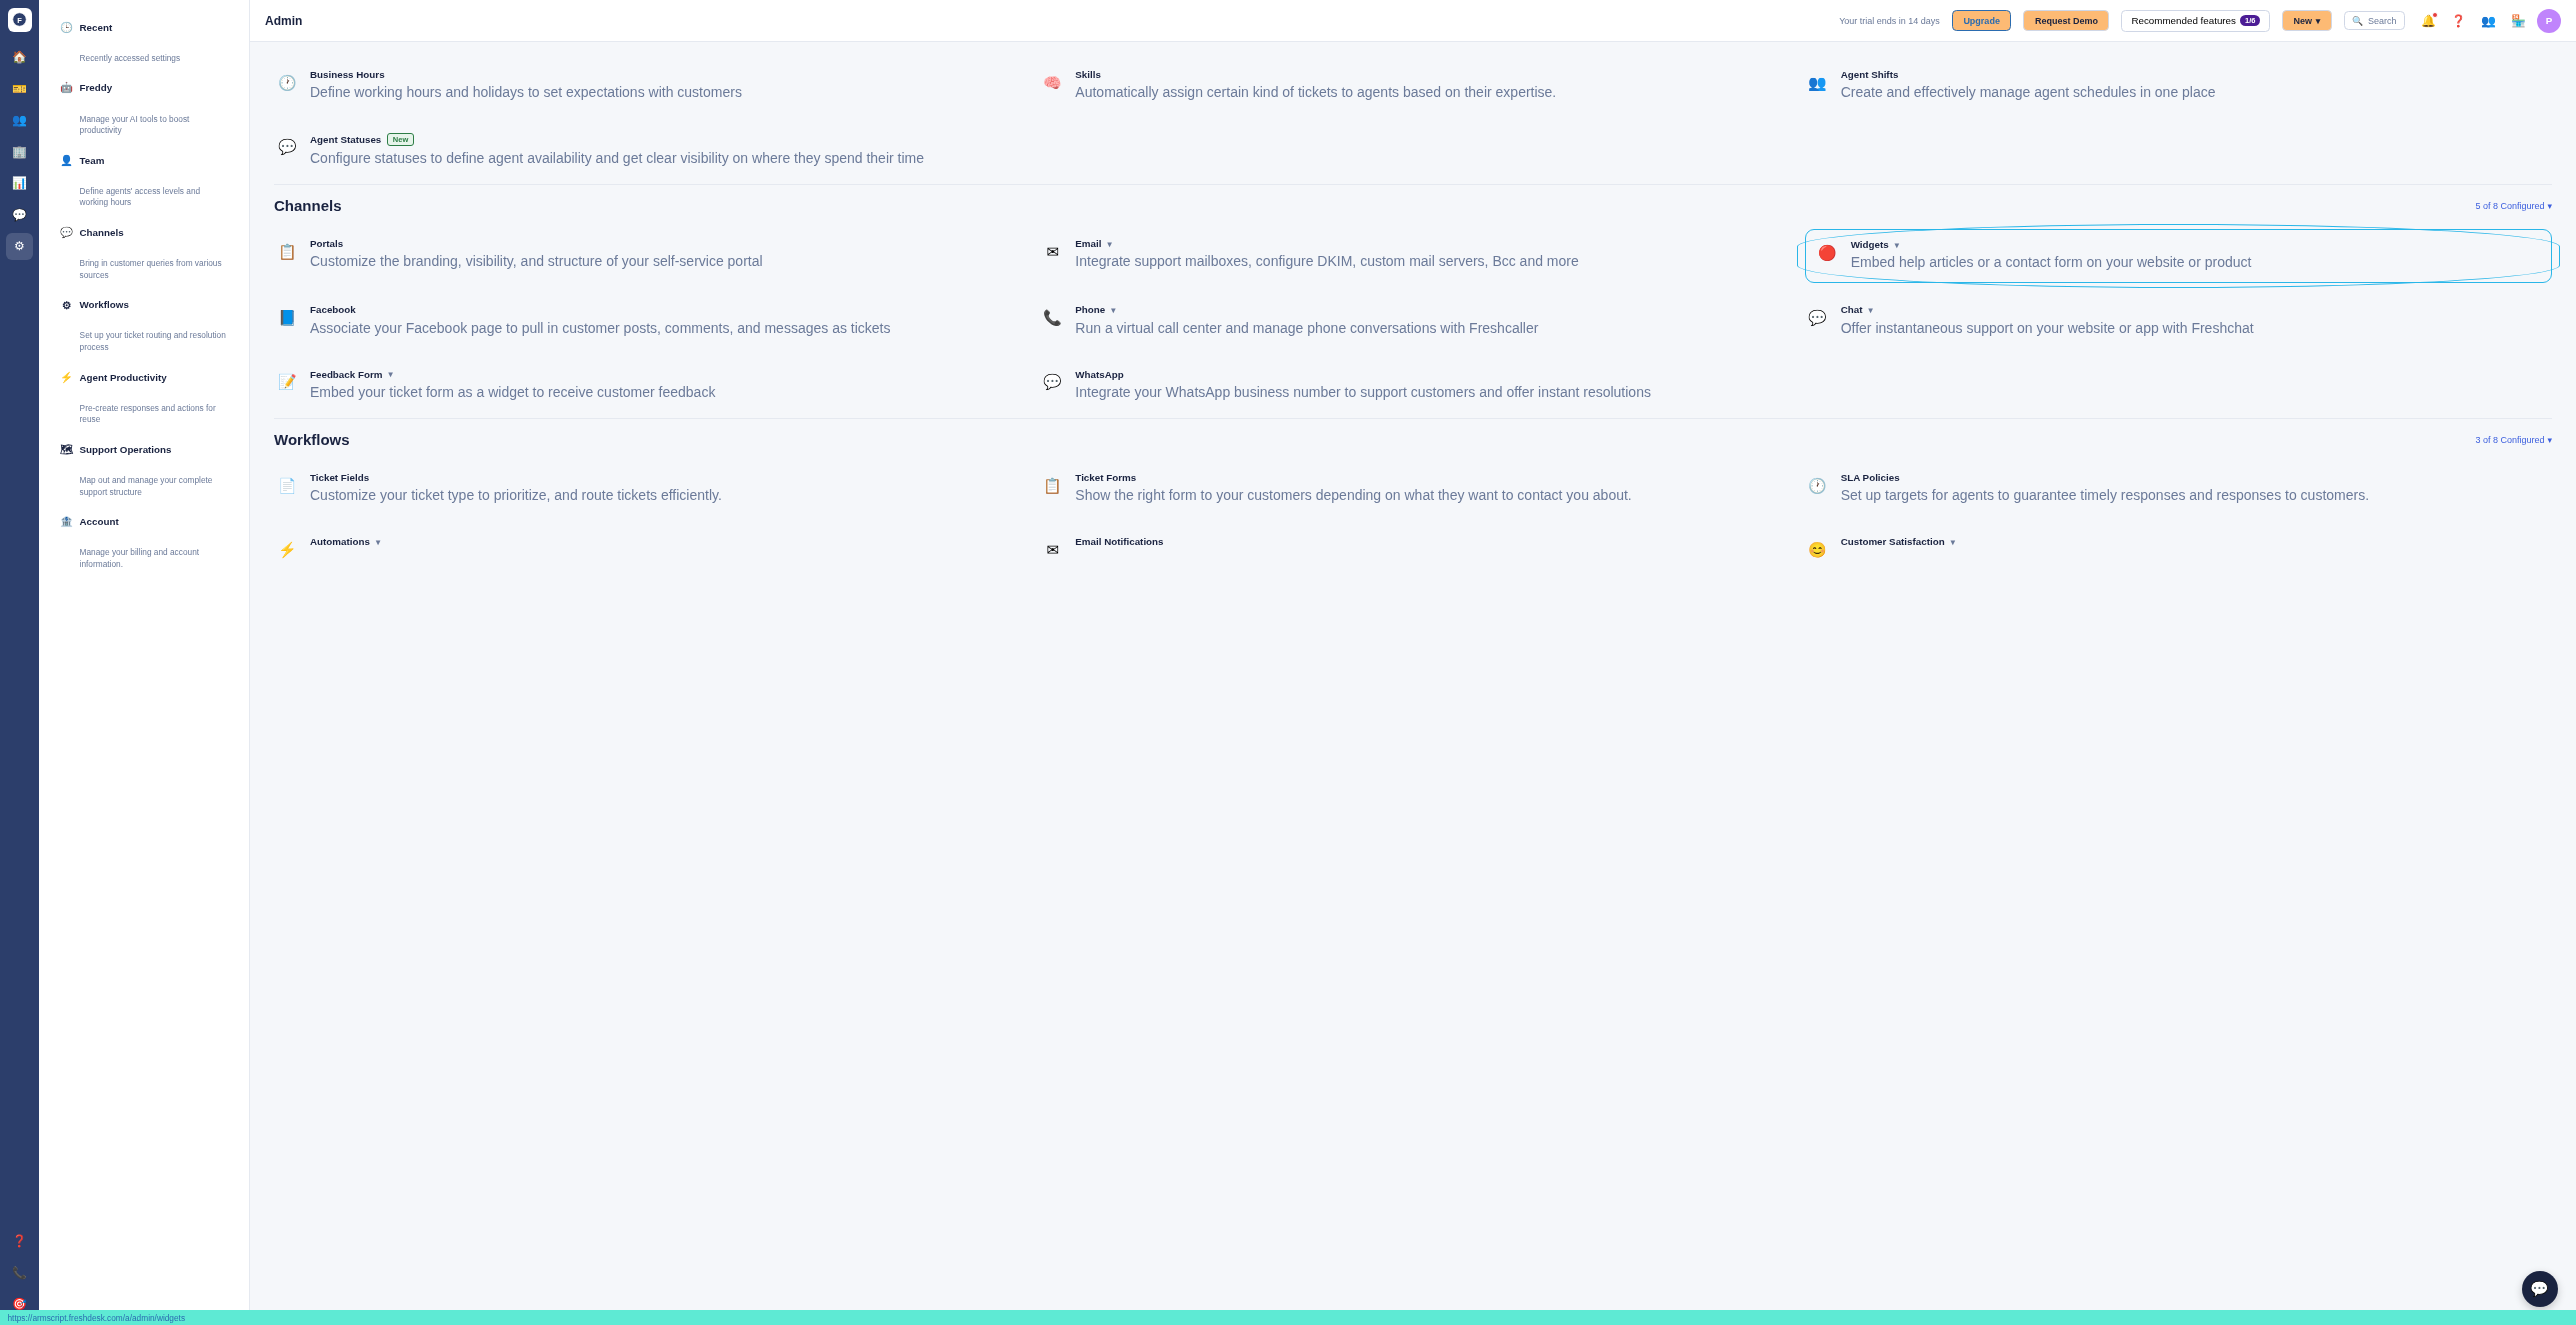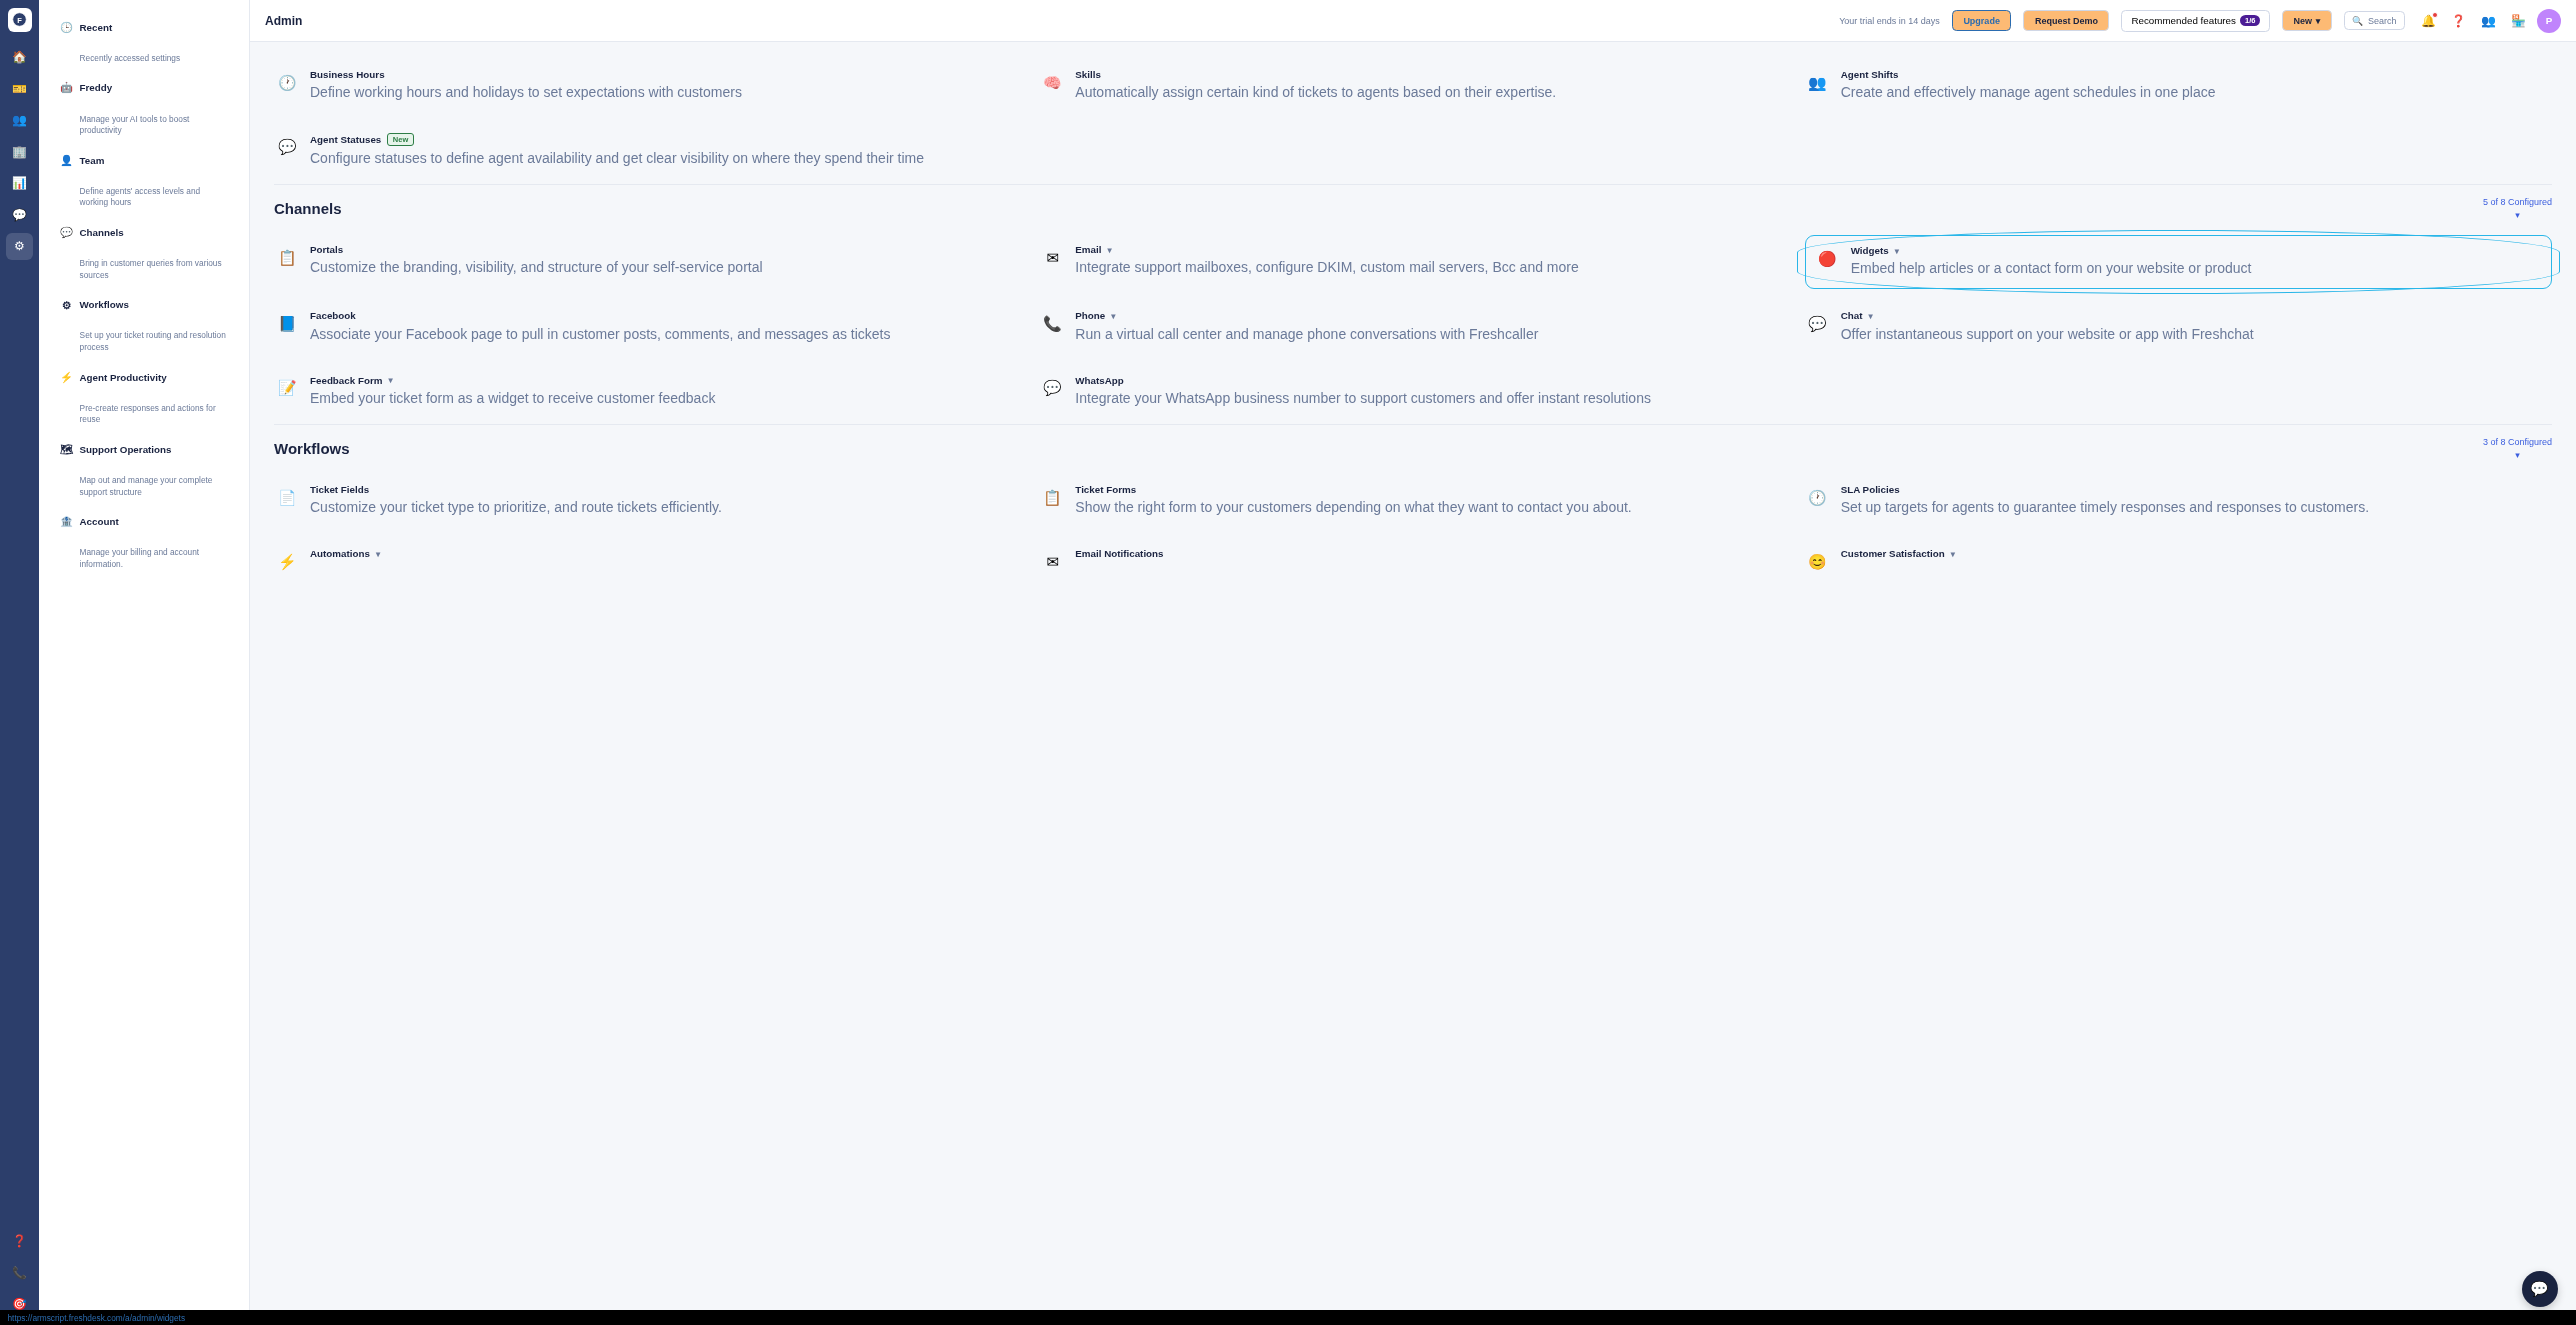--- a/index.html
+++ b/index.html
@@ -187,21 +187,21 @@
     }
     .section-title {
       font-size: 15px;
       font-weight: 700;
       color: #1a2340;
     }
     .section-config {
       font-size: 9px;
       color: #3b5ede;
       cursor: pointer;
-      display: flex; align-items: center; gap: 3px; flex-direction: column;
+      display: flex; align-items: center; gap: 3px;
     }
 
     
     .features-grid {
       display: grid;
       grid-template-columns: repeat(3, 1fr);
       gap: 12px 18px;
       margin-bottom: 6px;
     }
     .feature-card {
@@ -264,21 +264,21 @@
       border-top: 0.8px solid #e5e9f0;
       margin: 6px 0 12px;
     }
 
     
     .status-bar {
       position: fixed;
       bottom: 0;
       left: 0;
       right: 0;
-      background: #000000;
+      background: #5eead4;
       padding: 2.3px 7.5px;
       font-size: 8.3px;
       color: #2b6cb0;
       z-index: 100;
     }
 
     
     .chat-bubble {
       position: fixed;
       bottom: 18px;

